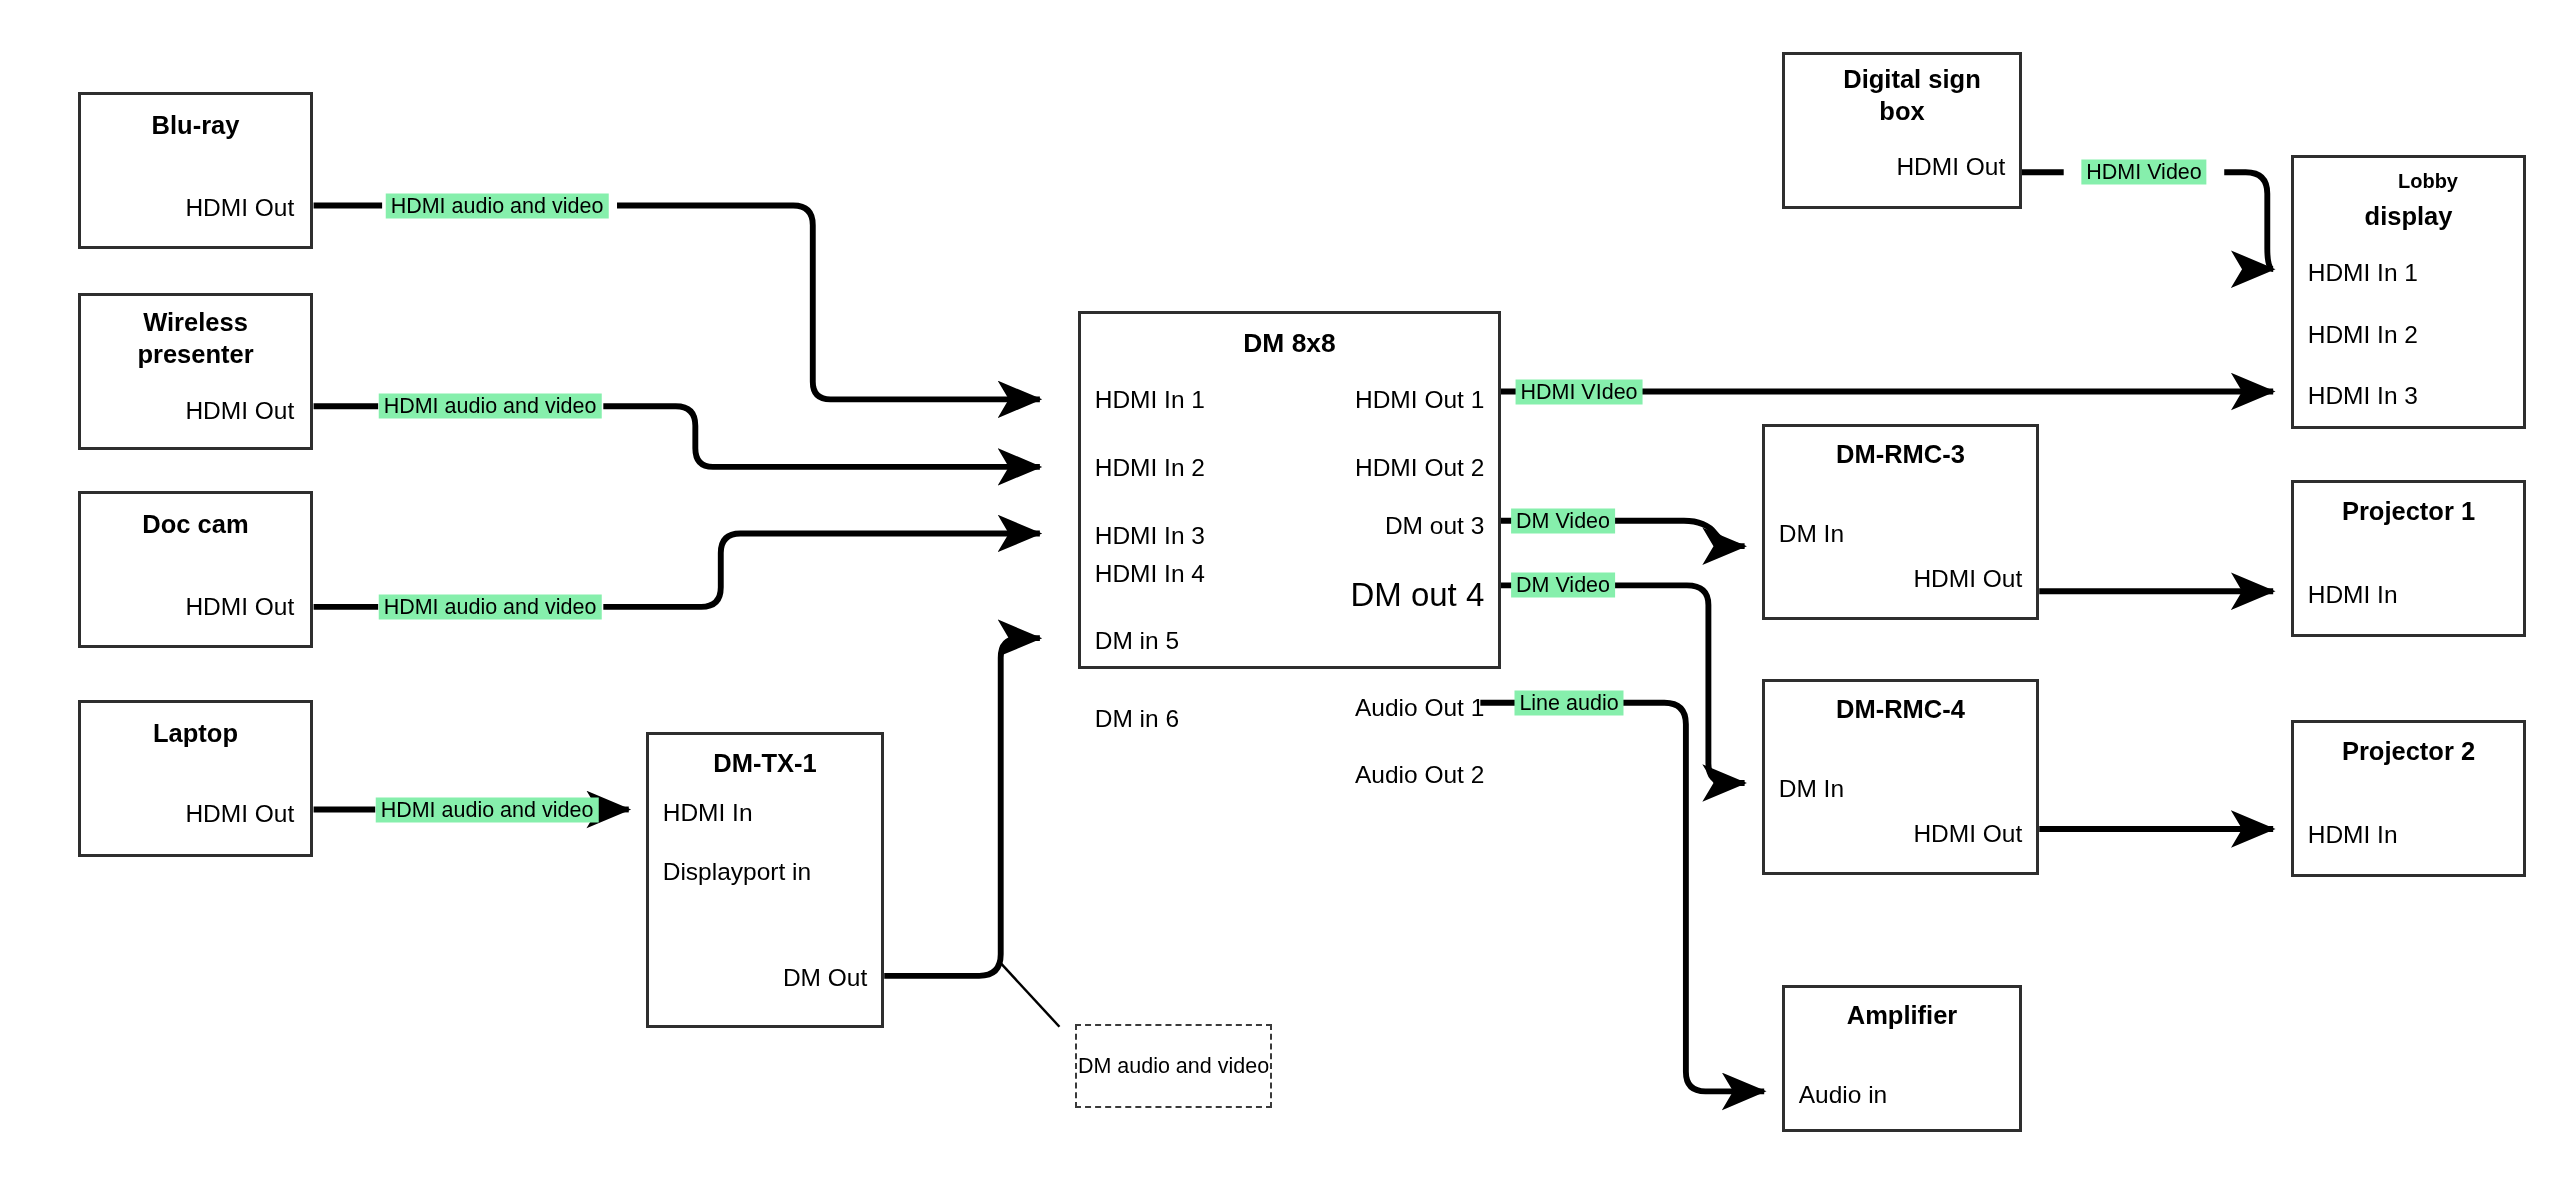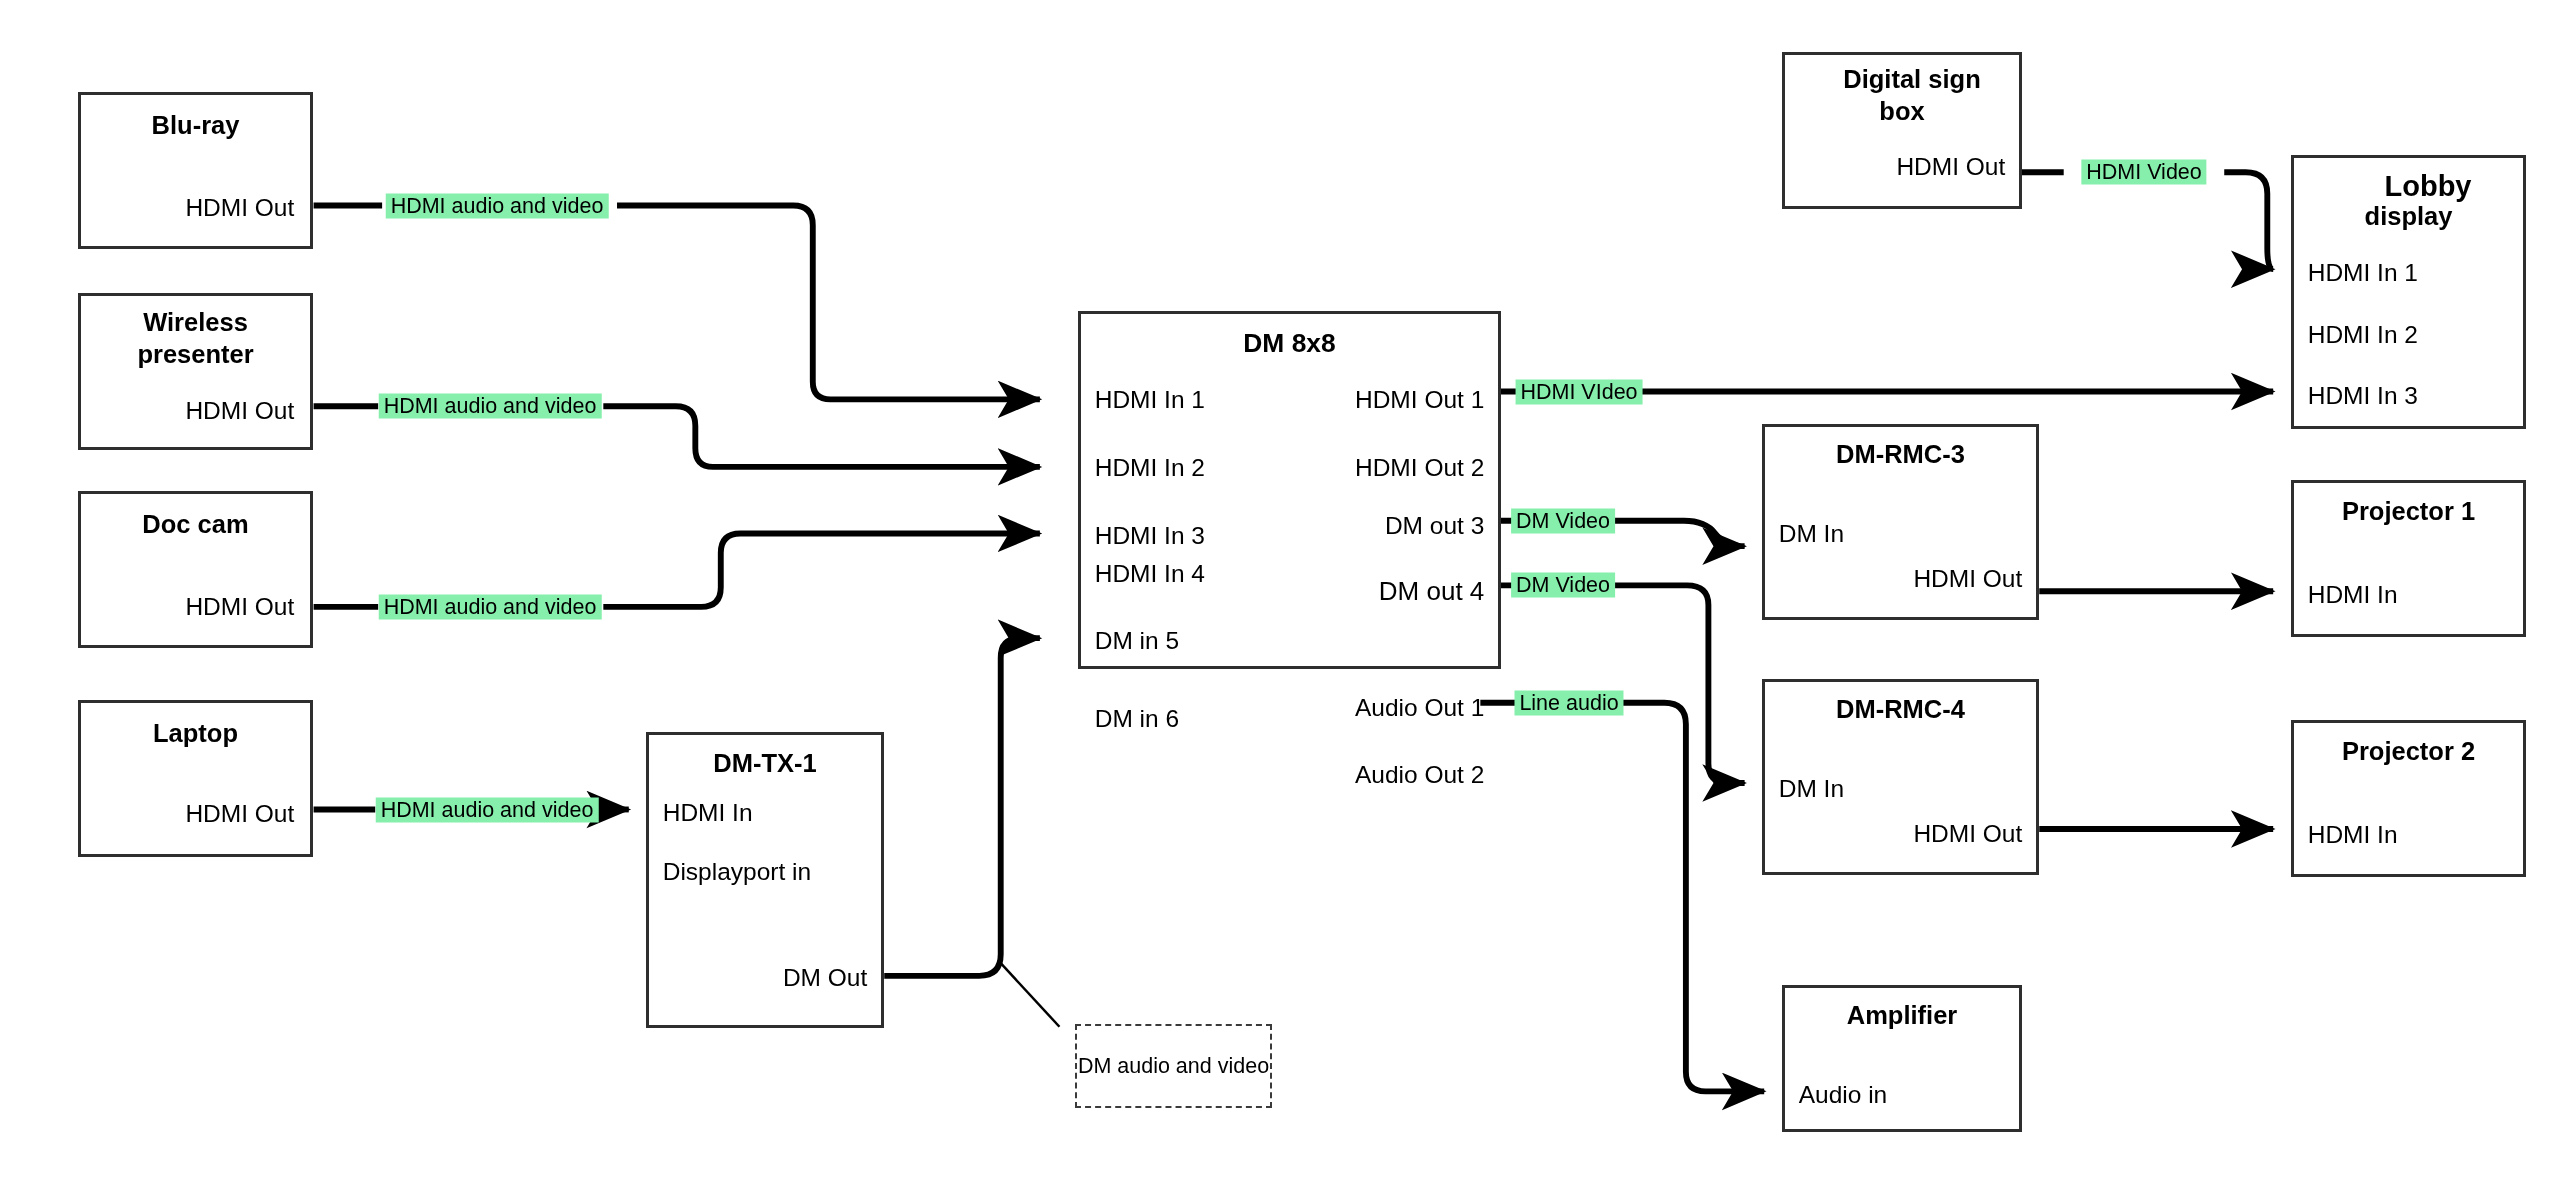--- a/index.html
+++ b/index.html
@@ -102,33 +102,33 @@
     <div class="port left" style="left:13.7px;top:72px;font-size:24.5px;">HDMI In 1</div>
     <div class="port left" style="left:13.7px;top:140px;font-size:24.5px;">HDMI In 2</div>
     <div class="port left" style="left:13.7px;top:208px;font-size:24.5px;">HDMI In 3</div>
     <div class="port left" style="left:13.7px;top:246px;font-size:24.5px;">HDMI In 4</div>
     <div class="port left" style="left:13.7px;top:313px;font-size:24.5px;">DM in 5</div>
     <div class="port left" style="left:13.7px;top:391px;font-size:24.5px;">DM in 6</div>
 
     <div class="port right" style="right:13.7px;top:72px;font-size:24.5px;">HDMI Out 1</div>
     <div class="port right" style="right:13.7px;top:140px;font-size:24.5px;">HDMI Out 2</div>
     <div class="port right" style="right:13.7px;top:198px;font-size:24.5px;">DM out 3</div>
-    <div class="port right" style="right:13.7px;top:262px;font-size:26px;">DM out 4</div>
+    <div class="port right" style="right:13.7px;top:262px;font-size:33px;">DM out 4</div>
     <div class="port right" style="right:13.7px;top:380px;font-size:24.5px;">Audio Out 1</div>
     <div class="port right" style="right:13.7px;top:447px;font-size:24.5px;">Audio Out 2</div>
   </div>
 
   <div class="node" style="left:1782px;top:52px;width:240px;height:157px;">
     <div class="title" style="position:absolute;left:0;right:0;top:9.8px;font-size:25.5px;padding-left:20px;">Digital sign</div>
     <div class="title" style="position:absolute;left:0;right:0;top:42px;font-size:25.5px;">box</div>
     <div class="port right" style="right:13.7px;top:98px;font-size:24.5px;">HDMI Out</div>
   </div>
 
   <div class="node" style="left:2291px;top:155px;width:235px;height:274px;">
-    <div class="title" style="position:absolute;left:0;right:0;top:11.7px;font-size:29px;margin-left:39px;">Lobby</div>
+    <div class="title" style="position:absolute;left:0;right:0;top:11.7px;font-size:20px;margin-left:39px;">Lobby</div>
     <div class="title" style="position:absolute;left:0;right:0;top:44px;font-size:25.5px;">display</div>
     <div class="port left" style="left:13.7px;top:101px;font-size:24.5px;">HDMI In 1</div>
     <div class="port left" style="left:13.7px;top:163px;font-size:24.5px;">HDMI In 2</div>
     <div class="port left" style="left:13.7px;top:224px;font-size:24.5px;">HDMI In 3</div>
   </div>
 
   <div class="node" style="left:1762px;top:424px;width:277px;height:196px;">
     <div class="title" style="position:absolute;left:0;right:0;top:12.7px;font-size:25.5px;">DM-RMC-3</div>
     <div class="port left" style="left:13.7px;top:93px;font-size:24.5px;">DM In</div>
     <div class="port right" style="right:13.7px;top:138px;font-size:24.5px;">HDMI Out</div>

